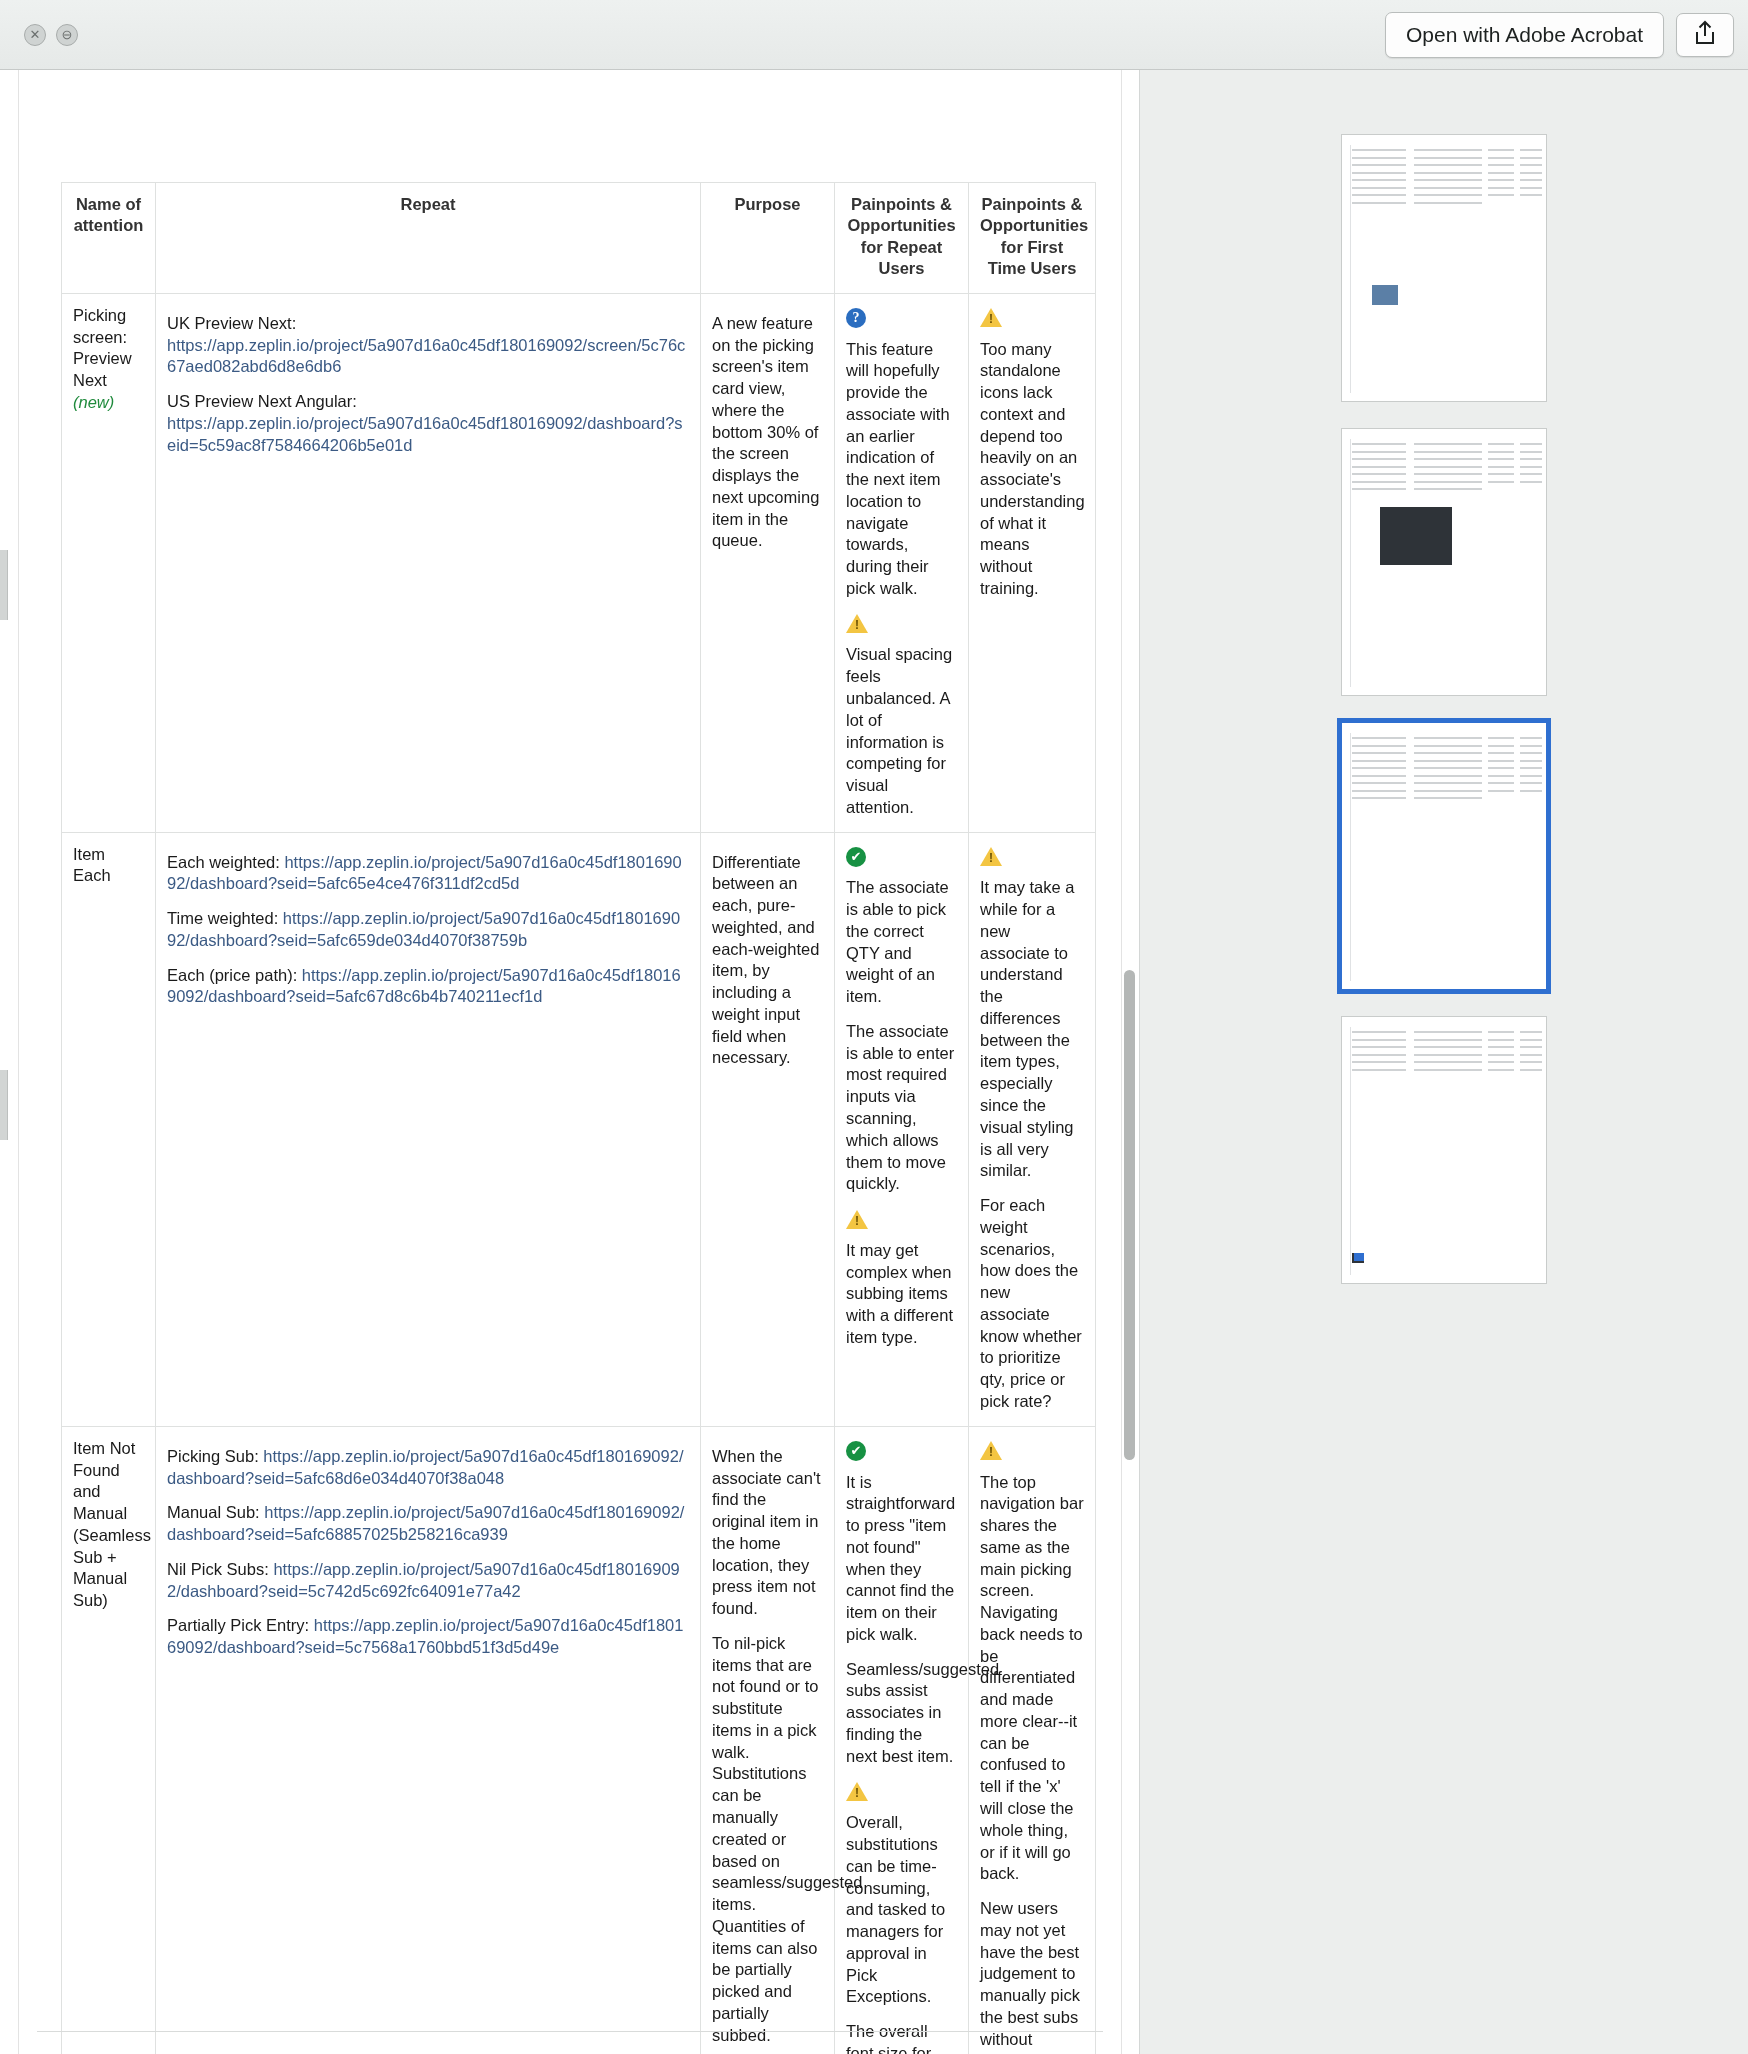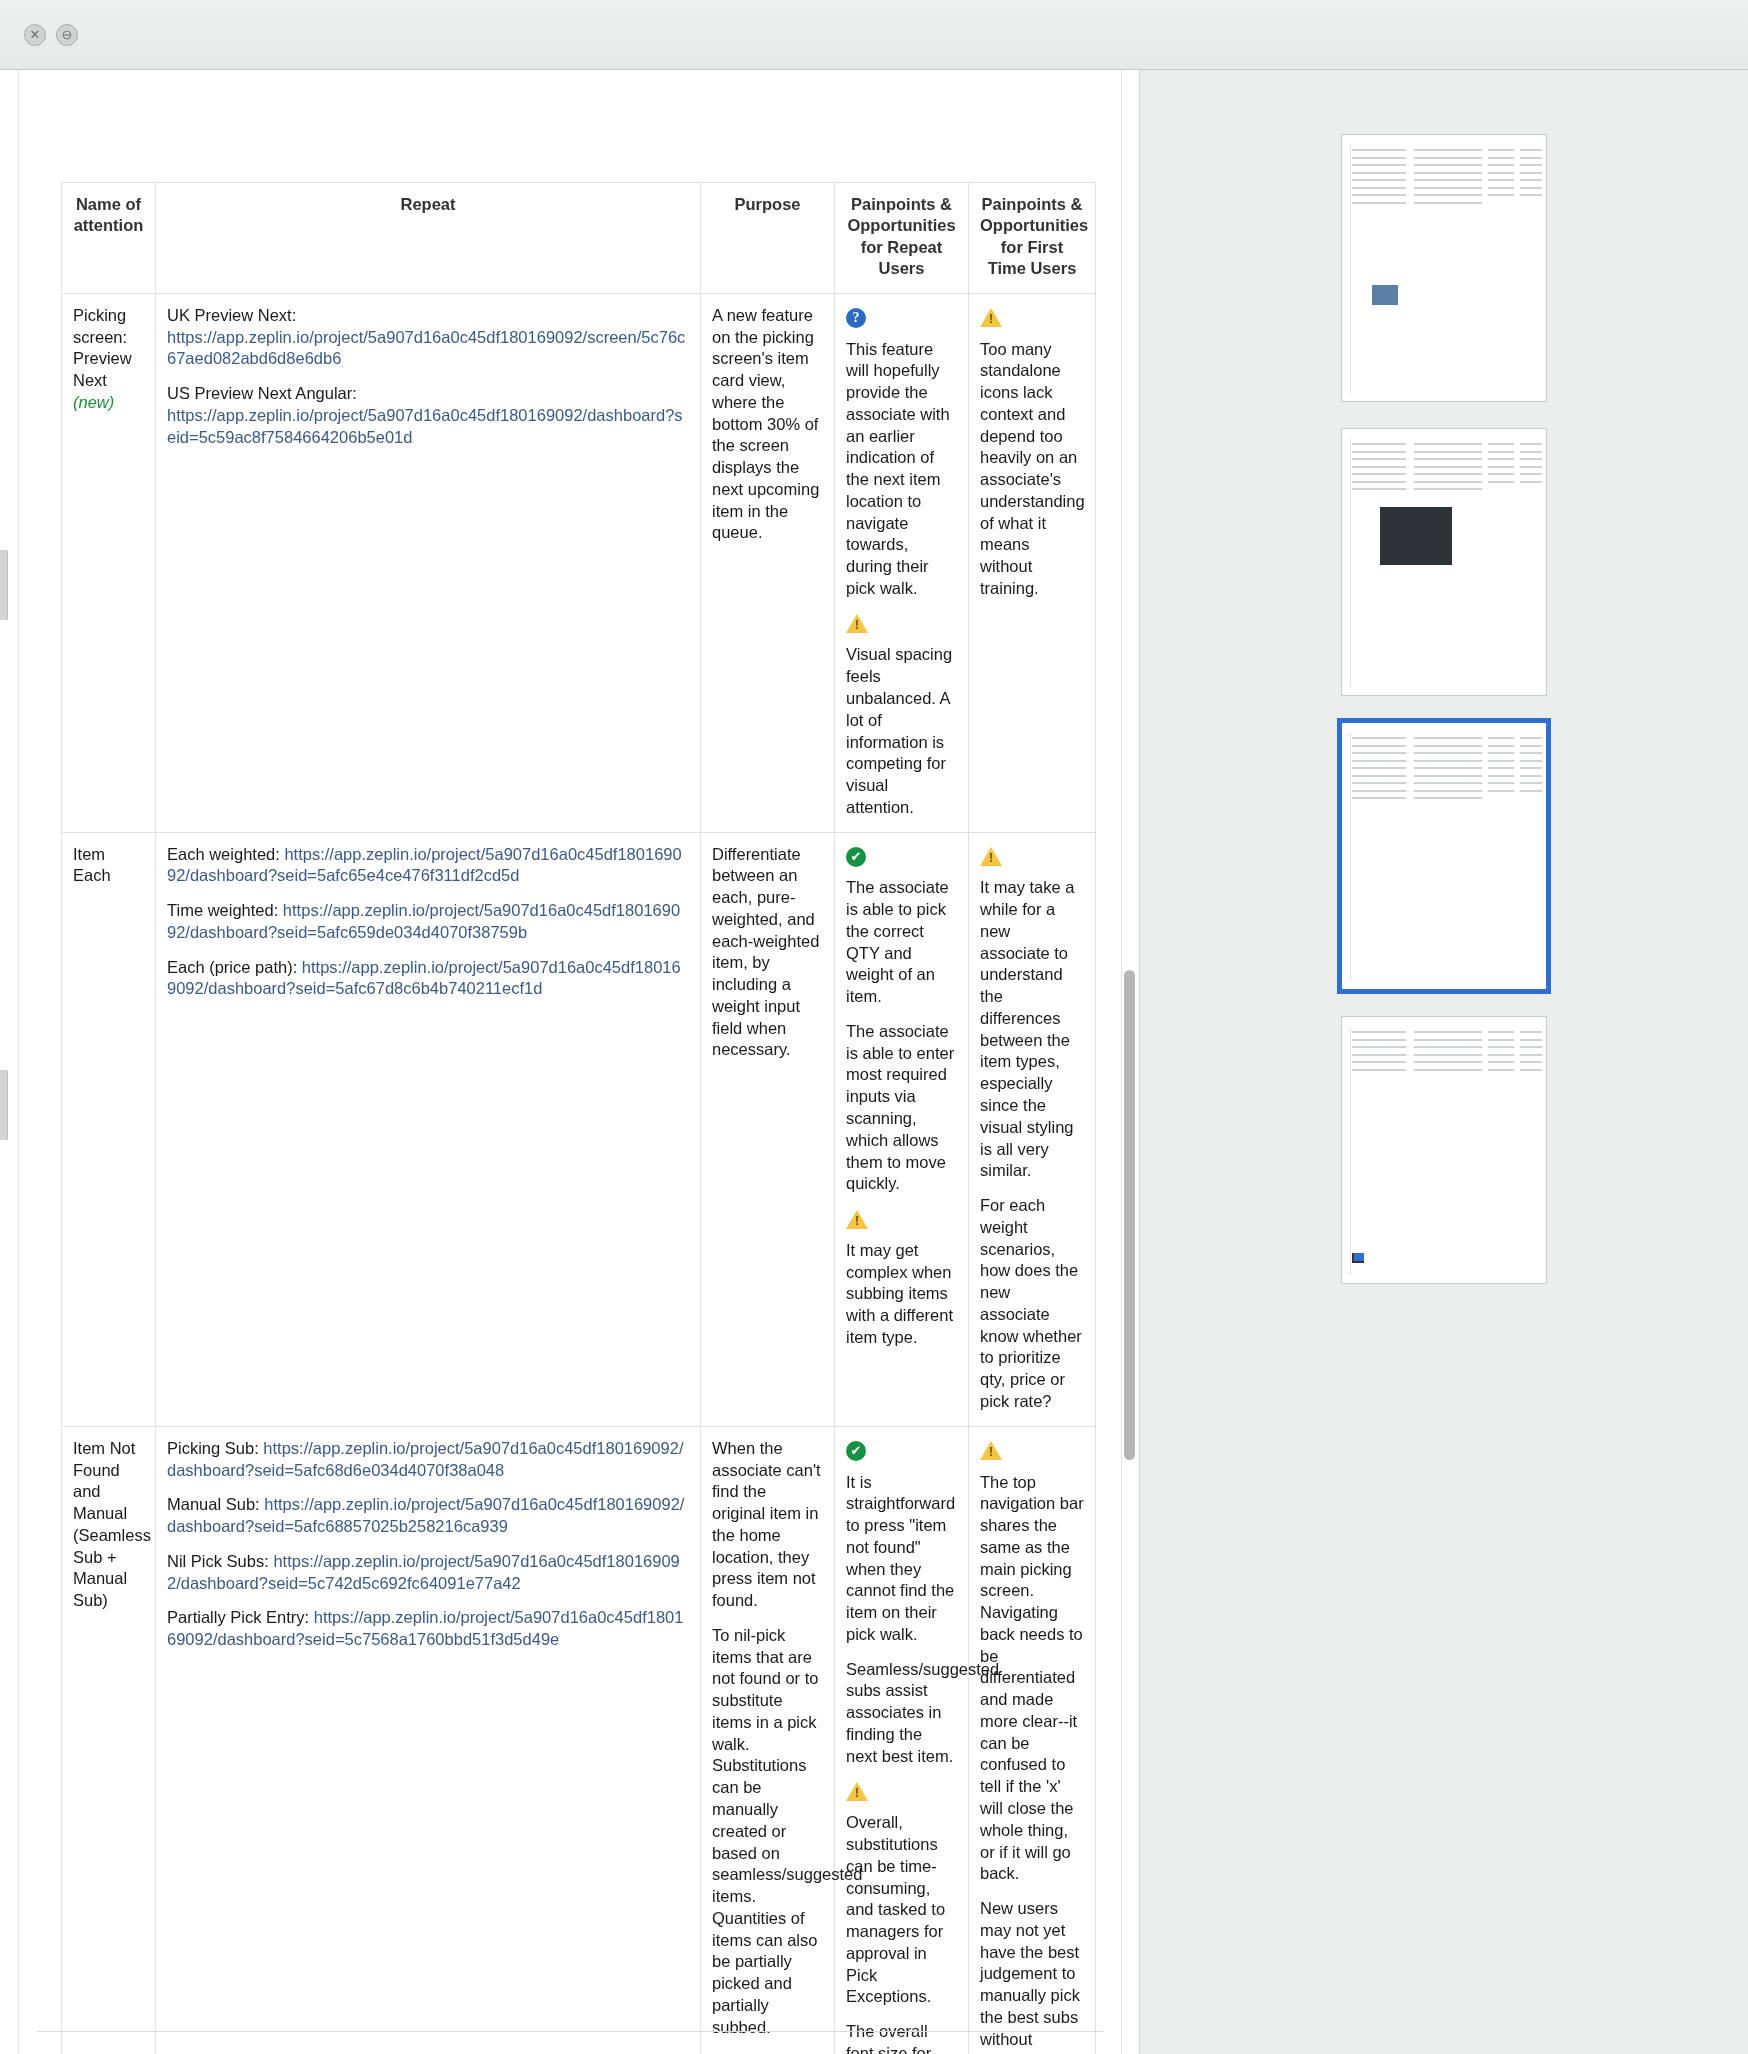--- a/index.html
+++ b/index.html
@@ -124,21 +124,21 @@
     height: 72px;
     vertical-align: top;
   }
   table.tp td { font-size: 16.5px; color: #1a1a1a; line-height: 1.32; }
   .c-name   { width: 94px; }
   .c-visual { width: 545px; }
   .c-purp   { width: 134px; }
   .c-rep    { width: 134px; }
   .c-first  { width: 127px; }
 
-  .tp p { margin: 0 0 13px 0; }
+  .tp p { margin: 8px 0 13px 0; }
   .tp p:last-child { margin-bottom: 0; }
   a.link { color: #3b5a84; text-decoration: none; word-break: break-all; }
   .newtag { color: #1f8a3c; font-style: italic; }
   .lbl { color: #1a1a1a; }
 
   
   .badge { display: block; margin: 2px 0 10px 0; }
   .ic {
     display: inline-block; width: 20px; height: 20px; position: relative;
     vertical-align: middle;
@@ -205,20 +205,32 @@
 </style>
 </head>
 <body>
 
 <div class="window">
 
   <div class="titlebar">
     <div class="traffic">
       <div class="dot">✕</div>
       <div class="dot">⊖</div>
+    </div>
+    <div class="titlebar-actions">
+      <button class="acrobat-btn">Open with Adobe Acrobat</button>
+      <div class="share-btn">
+        <span>
+          <svg width="22" height="26" viewBox="0 0 22 26" aria-hidden="true">
+            <path d="M11 2 L11 16" stroke="#1d2120" stroke-width="2" fill="none"></path>
+            <path d="M5.5 7.5 L11 2 L16.5 7.5" stroke="#1d2120" stroke-width="2" fill="none"></path>
+            <path d="M3 12 L3 23 L19 23 L19 12" stroke="#1d2120" stroke-width="2" fill="none"></path>
+          </svg>
+        </span>
+      </div>
     </div>
   </div>
 
   <div class="body">
 
     <div class="doc-area">
 
       <div class="edge-stub" style="top:480px;height:70px;"></div>
       <div class="edge-stub" style="top:1000px;height:70px;"></div>
 

